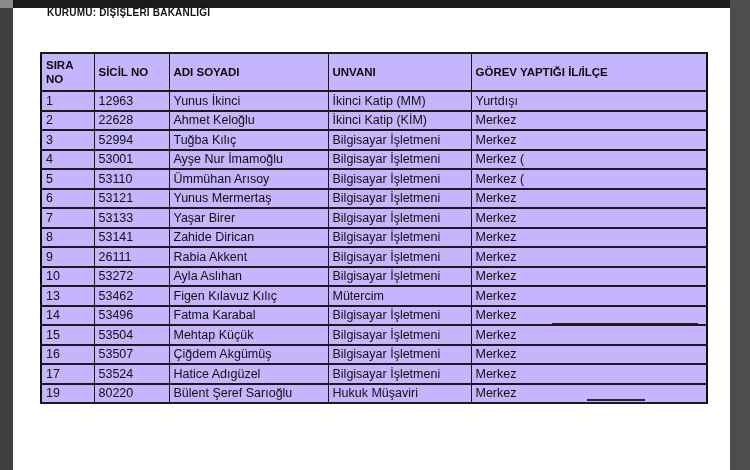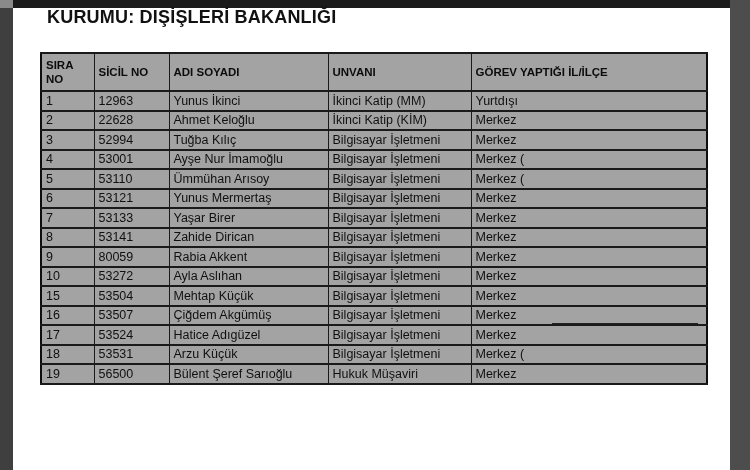--- a/index.html
+++ b/index.html
@@ -14,27 +14,27 @@
     color:var(--ink);
   }
   
   .scan-strip-top{position:absolute;left:13px;top:0;width:717px;height:8px;background:var(--strip);}
   .scan-band-left{position:absolute;left:0;top:8px;width:13px;height:462px;background:var(--band);}
   .scan-corner-tl{position:absolute;left:0;top:0;width:13px;height:8px;background:#8a8a8a;}
   .scan-band-right{position:absolute;right:0;top:0;width:20px;height:470px;background:var(--band-right);}
 
   .doc-title{
     position:absolute;left:47px;top:7px;
-    font-size:18px;font-weight:bold;letter-spacing:.2px;color:#111;
+    font-size:10px;font-weight:bold;letter-spacing:.2px;color:#111;
   }
 
   table.roster{
     position:absolute;left:40px;top:52px;width:666px;
     border-collapse:collapse;table-layout:fixed;
-    background:#a3a3a3;
+    background:#c4b5fd;
     border:2px solid #0e0e0e;
   }
   col.c1{width:53px;} col.c2{width:75px;} col.c3{width:159px;}
   col.c4{width:143px;} col.c5{width:236px;}
   th,td{
     border:2px solid #1a1a1a;border-left-width:1px;border-right-width:1px;
     padding:0 2px 0 4px;overflow:hidden;white-space:nowrap;
     font-size:12.5px;vertical-align:middle;color:#101010;
   }
   thead th{
@@ -135,33 +135,47 @@
       </tr>
       <tr>
         <td>8</td>
         <td>53141</td>
         <td>Zahide Dirican</td>
         <td>Bilgisayar İşletmeni</td>
         <td>Merkez</td>
       </tr>
       <tr>
         <td>9</td>
-        <td>80059</td>
+        <td>26111</td>
         <td>Rabia Akkent</td>
         <td>Bilgisayar İşletmeni</td>
         <td>Merkez</td>
       </tr>
       <tr>
         <td>10</td>
         <td>53272</td>
         <td>Ayla Aslıhan</td>
         <td>Bilgisayar İşletmeni</td>
         <td>Merkez</td>
       </tr>
       <tr>
+        <td>13</td>
+        <td>53462</td>
+        <td>Figen Kılavuz Kılıç</td>
+        <td>Mütercim</td>
+        <td>Merkez</td>
+      </tr>
+      <tr>
+        <td>14</td>
+        <td>53496</td>
+        <td>Fatma Karabal</td>
+        <td>Bilgisayar İşletmeni</td>
+        <td>Merkez</td>
+      </tr>
+      <tr>
         <td>15</td>
         <td>53504</td>
         <td>Mehtap Küçük</td>
         <td>Bilgisayar İşletmeni</td>
         <td>Merkez</td>
       </tr>
       <tr>
         <td>16</td>
         <td>53507</td>
         <td>Çiğdem Akgümüş</td>
@@ -169,27 +183,20 @@
         <td>Merkez</td>
       </tr>
       <tr>
         <td>17</td>
         <td>53524</td>
         <td>Hatice Adıgüzel</td>
         <td>Bilgisayar İşletmeni</td>
         <td>Merkez</td>
       </tr>
       <tr>
-        <td>18</td>
-        <td>53531</td>
-        <td>Arzu Küçük</td>
-        <td>Bilgisayar İşletmeni</td>
-        <td>Merkez (</td>
-      </tr>
-      <tr>
         <td>19</td>
-        <td>56500</td>
+        <td>80220</td>
         <td>Bülent Şeref Sarıoğlu</td>
         <td>Hukuk Müşaviri</td>
         <td>Merkez</td>
       </tr>
     </tbody>
 </table>
 
 </body></html>

